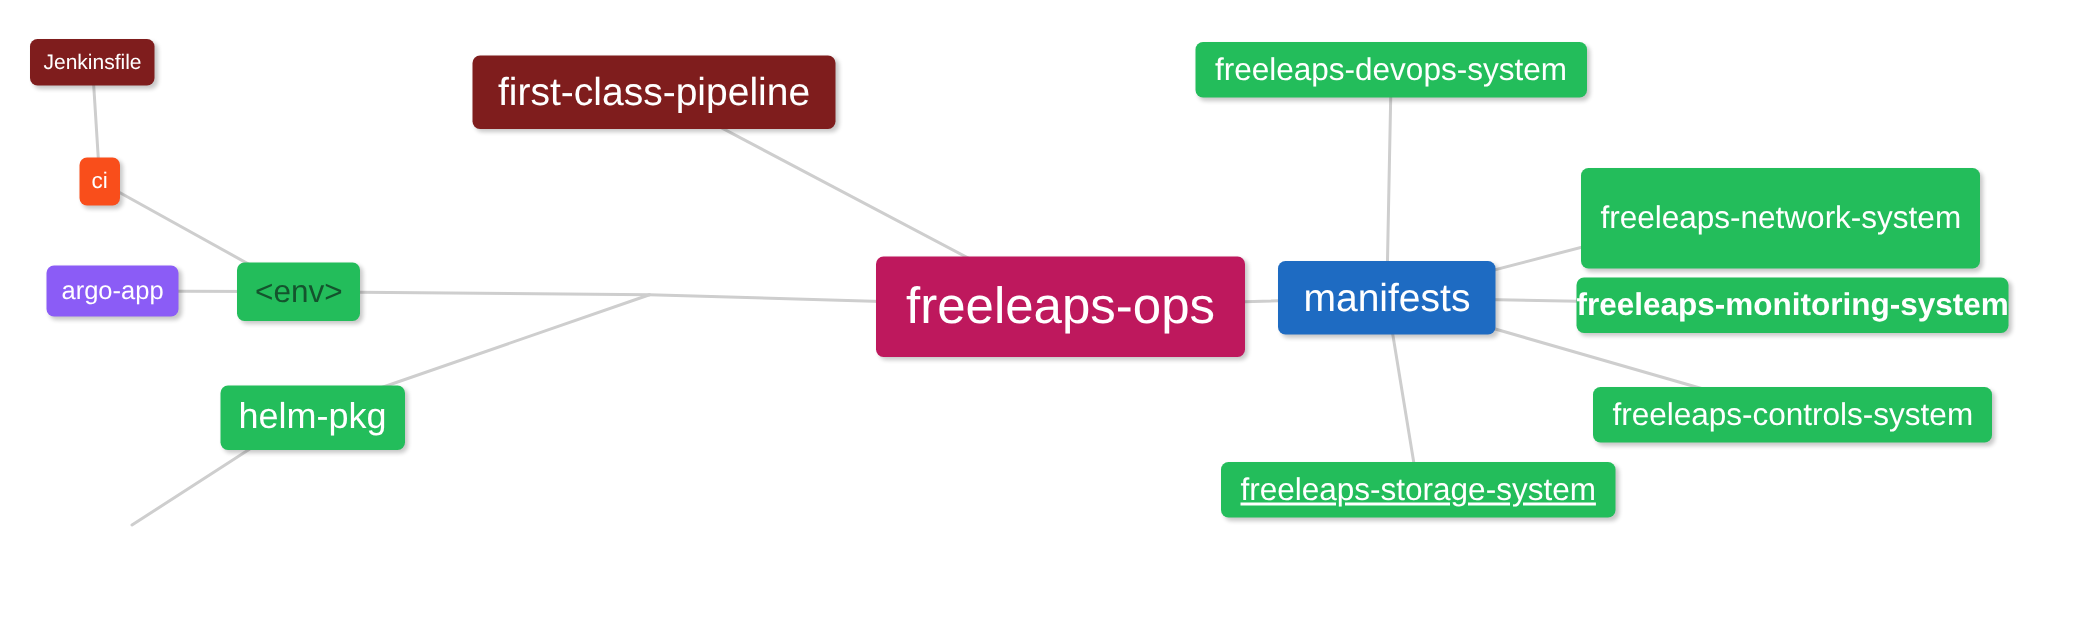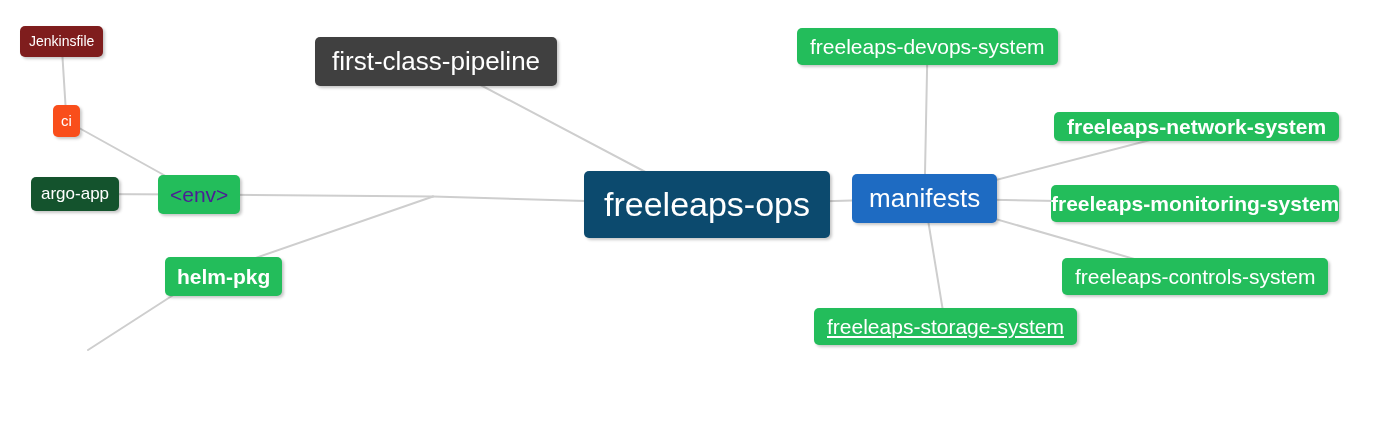--- a/index.html
+++ b/index.html
@@ -59,25 +59,25 @@
       <line x1="707" y1="204.5" x2="924.5" y2="198.5" stroke="#CECECE" stroke-width="2" stroke-linecap="round"></line>
       <line x1="924.5" y1="198.5" x2="927.5" y2="46.5" stroke="#CECECE" stroke-width="2" stroke-linecap="round"></line>
       <line x1="924.5" y1="198.5" x2="1187" y2="130.5" stroke="#CECECE" stroke-width="2" stroke-linecap="round"></line>
       <line x1="924.5" y1="198.5" x2="1196.5" y2="203.5" stroke="#CECECE" stroke-width="2" stroke-linecap="round"></line>
       <line x1="924.5" y1="198.5" x2="1195" y2="276.5" stroke="#CECECE" stroke-width="2" stroke-linecap="round"></line>
       <line x1="924.5" y1="198.5" x2="945.5" y2="326.5" stroke="#CECECE" stroke-width="2" stroke-linecap="round"></line>
     </svg>
   <div id="nodes-layer">
       <div class="node" style="left: 20px; top: 26px; font-size: 14px; padding: 7px 9px; background: #7f1d1d; color: rgb(255, 255, 255);">Jenkinsfile</div>
       <div class="node" style="left: 53px; top: 105px; font-size: 15px; padding: 7px 8px; background: rgb(249, 78, 27); color: rgb(255, 255, 255);">ci</div>
-      <div class="node" style="left: 31px; top: 177px; font-size: 17px; padding: 7px 10px; background: #14532d; color: rgb(255, 255, 255);">argo-app</div>
-      <div class="node" style="left: 158px; top: 175px; font-size: 21px; padding: 7px 12px; background: rgb(35, 189, 91); color: #4c1d95;">&lt;env&gt;</div>
-      <div class="node" style="left: 165px; top: 257px; font-size: 21px; padding: 7px 12px; background: rgb(35, 189, 91); color: rgb(255, 255, 255); font-weight: bold;">helm-pkg</div>
-      <div class="node" style="left: 315px; top: 37px; font-size: 26px; padding: 9px 17px; background: #404040; color: rgb(255, 255, 255);">first-class-pipeline</div>
-      <div class="node" style="left: 584px; top: 171px; font-size: 34px; padding: 13px 20px; background: #0c4a6e; color: rgb(255, 255, 255);">freeleaps-ops</div>
+      <div class="node" style="left: 31px; top: 177px; font-size: 17px; padding: 7px 10px; background: #8b5cf6; color: rgb(255, 255, 255);">argo-app</div>
+      <div class="node" style="left: 158px; top: 175px; font-size: 21px; padding: 7px 12px; background: rgb(35, 189, 91); color: #14532d;">&lt;env&gt;</div>
+      <div class="node" style="left: 147px; top: 257px; font-size: 24px; padding: 7px 12px; background: rgb(35, 189, 91); color: rgb(255, 255, 255);">helm-pkg</div>
+      <div class="node" style="left: 315px; top: 37px; font-size: 26px; padding: 9px 17px; background: #7f1d1d; color: rgb(255, 255, 255);">first-class-pipeline</div>
+      <div class="node" style="left: 584px; top: 171px; font-size: 34px; padding: 13px 20px; background: #be185d; color: rgb(255, 255, 255);">freeleaps-ops</div>
       <div class="node" style="left: 852px; top: 174px; font-size: 26px; padding: 9px 17px; background: rgb(30, 107, 194); color: rgb(255, 255, 255);">manifests</div>
       <div class="node" style="left: 797px; top: 28px; font-size: 21px; padding: 6px 13px; background: rgb(35, 189, 91); color: rgb(255, 255, 255); text-align: center;">freeleaps-devops-system</div>
-      <div class="node" style="left: 1054px; top: 112px; font-size: 21px; padding: 2px 13px; background: rgb(35, 189, 91); color: rgb(255, 255, 255); font-weight: bold;">freeleaps-network-system</div>
+      <div class="node" style="left: 1054px; top: 112px; font-size: 21px; padding: 21px 13px; background: rgb(35, 189, 91); color: rgb(255, 255, 255);">freeleaps-network-system</div>
       <div class="node" style="left: 1051px; top: 185px; font-size: 21px; padding: 6px 0; background: rgb(35, 189, 91); color: rgb(255, 255, 255); font-weight: bold;">freeleaps-monitoring-system</div>
       <div class="node" style="left: 1062px; top: 258px; font-size: 21px; padding: 6px 13px; background: rgb(35, 189, 91); color: rgb(255, 255, 255);">freeleaps-controls-system</div>
       <div class="node" style="left: 814px; top: 308px; font-size: 21px; padding: 6px 13px; background: rgb(35, 189, 91); color: rgb(255, 255, 255); text-decoration: underline;">freeleaps-storage-system</div>
     </div>
 </div>
 
 </body></html>

